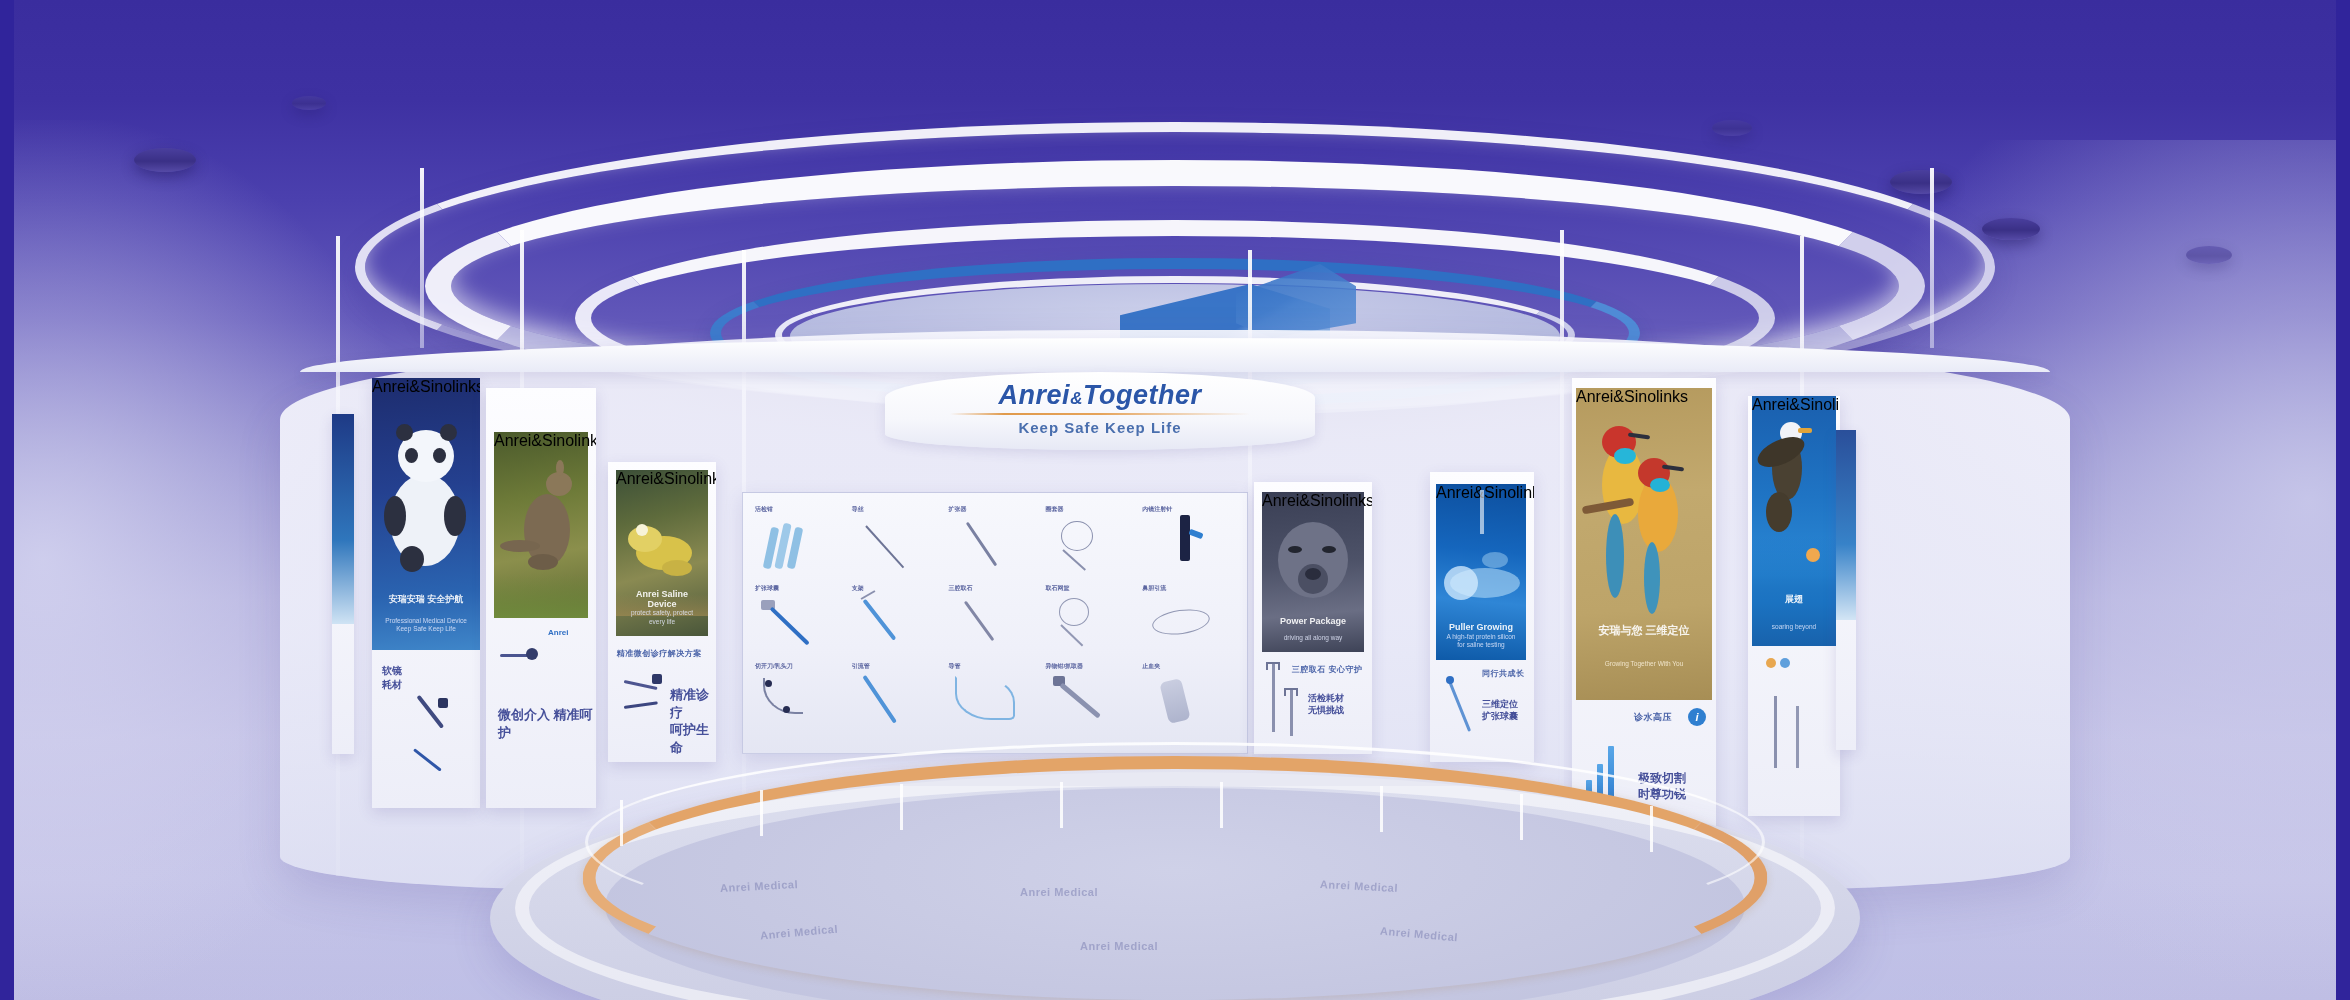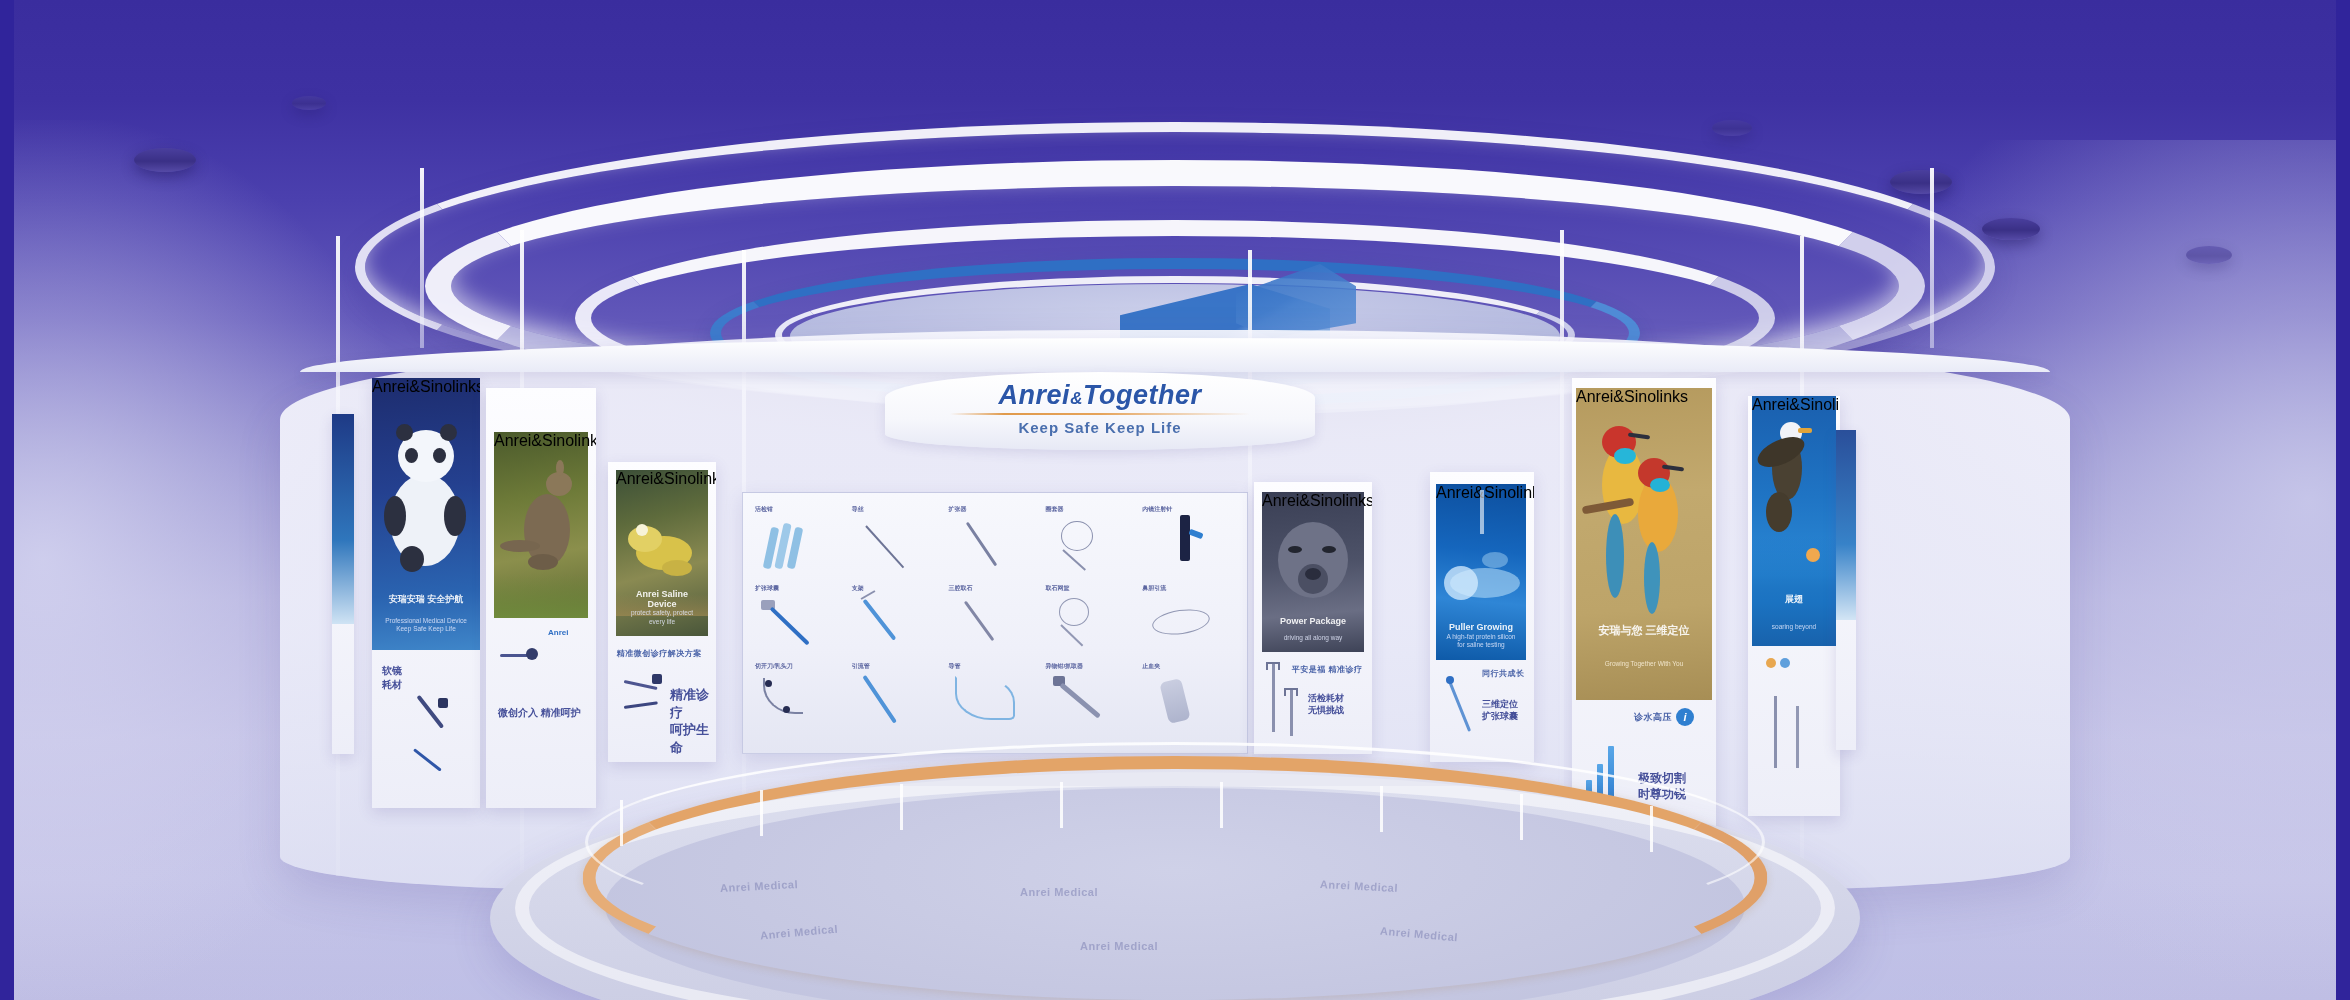--- a/index.html
+++ b/index.html
@@ -320,21 +320,21 @@
       <div class="blob" style="left:6px;top:108px;width:40px;height:12px;background:#77664f;"></div>
       <div class="blob" style="left:34px;top:122px;width:30px;height:16px;background:#6d5d48;"></div>
       <div style="position:absolute;left:0;bottom:0;width:100%;height:44px;background:linear-gradient(180deg,rgba(110,130,60,0),#6f8a3c);"></div>
       <div class="pbrand">Anrei&amp;Sinolinks</div>
     </div>
     <div style="position:absolute;left:62px;top:240px;font-size:8px;color:#2f6fc4;font-weight:bold;">Anrei</div>
     <div style="position:absolute;left:14px;top:254px;width:40px;height:30px;">
       <div style="position:absolute;left:0;top:12px;width:30px;height:3px;background:#4a5490;border-radius:2px;"></div>
       <div style="position:absolute;left:26px;top:6px;width:12px;height:12px;background:#333c6b;border-radius:50%;"></div>
     </div>
-    <div class="pcap2" style="left:12px;top:318px;font-size:10px;">微创介入 精准呵护</div>
+    <div class="pcap2" style="left:12px;top:318px;font-size:13px;">微创介入 精准呵护</div>
   </div>
 
   <div class="board" style="left:608px;top:462px;width:108px;height:300px;">
     <div class="bimg art-frog" style="left:8px;top:8px;width:92px;height:166px;">
       <div class="blob" style="left:20px;top:66px;width:56px;height:34px;background:#d8c24a;"></div>
       <div class="blob" style="left:12px;top:56px;width:34px;height:26px;background:#e2d064;"></div>
       <div class="blob" style="left:20px;top:54px;width:12px;height:12px;background:#f7f3d8;"></div>
       <div class="blob" style="left:46px;top:90px;width:30px;height:16px;background:#c8b244;"></div>
       <div style="position:absolute;left:0;bottom:20px;width:100%;height:22px;background:linear-gradient(180deg,rgba(150,120,70,0),#a08a52);opacity:.7;"></div>
       <div class="pbrand">Anrei&amp;Sinolinks</div>
@@ -433,21 +433,21 @@
     <div class="bimg art-badger" style="left:8px;top:10px;width:102px;height:160px;">
       <div class="blob" style="left:16px;top:30px;width:70px;height:76px;background:#6e7287;"></div>
       <div class="blob" style="left:36px;top:72px;width:30px;height:30px;background:#4b4f63;"></div>
       <div class="blob" style="left:43px;top:76px;width:16px;height:12px;background:#2a2d3d;"></div>
       <div class="blob" style="left:26px;top:54px;width:14px;height:7px;background:#22252f;"></div>
       <div class="blob" style="left:60px;top:54px;width:14px;height:7px;background:#22252f;"></div>
       <div class="ptitle">Power Package</div>
       <div class="psub">driving all along way</div>
       <div class="pbrand">Anrei&amp;Sinolinks</div>
     </div>
-    <div class="pcap" style="top:182px;left:32%;">平安是福 精准诊疗</div>
+    <div class="pcap" style="top:182px;left:32%;">三腔取石 安心守护</div>
     <div style="position:absolute;left:10px;top:180px;width:40px;height:80px;">
       <div style="position:absolute;left:8px;top:0;width:3px;height:70px;background:#8a90ae;"></div>
       <div style="position:absolute;left:2px;top:0;width:14px;height:8px;border:2px solid #6d7496;border-bottom:none;"></div>
       <div style="position:absolute;left:26px;top:26px;width:3px;height:48px;background:#8a90ae;"></div>
       <div style="position:absolute;left:20px;top:26px;width:14px;height:8px;border:2px solid #6d7496;border-bottom:none;"></div>
     </div>
     <div class="pcap2" style="left:54px;top:210px;font-size:9px;white-space:pre-line;">活检耗材
 无惧挑战</div>
   </div>
 
@@ -481,21 +481,21 @@
       <div class="blob" style="left:62px;top:88px;width:40px;height:76px;background:#e9a93b;"></div>
       <div class="blob" style="left:62px;top:70px;width:32px;height:30px;background:#c4382c;"></div>
       <div class="blob" style="left:74px;top:90px;width:20px;height:14px;background:#24b2d6;"></div>
       <div style="position:absolute;left:86px;top:78px;width:22px;height:4px;background:#2c2f3d;border-radius:2px;transform:rotate(8deg);"></div>
       <div class="blob" style="left:68px;top:154px;width:16px;height:72px;background:#3f93bb;"></div>
       <div style="position:absolute;left:6px;top:114px;width:52px;height:8px;background:#7e5a37;border-radius:4px;transform:rotate(-10deg);"></div>
       <div class="ptitle" style="bottom:20%;color:#fff;font-size:11px;">安瑞与您 三维定位</div>
       <div class="psub" style="bottom:10%;color:#fdf4e0;">Growing Together With You</div>
       <div class="pbrand">Anrei&amp;Sinolinks</div>
     </div>
-    <div style="position:absolute;left:62px;top:330px;display:flex;align-items:center;gap:4px;">
+    <div style="position:absolute;left:62px;top:330px;display:flex;align-items:center;gap:16px;">
       <span class="pcap" style="position:static;font-size:9px;">诊水高压</span>
       <span style="display:inline-block;width:18px;height:18px;border-radius:50%;background:#2f7fd0;color:#fff;font-size:11px;font-weight:bold;font-style:italic;text-align:center;line-height:18px;">i</span>
     </div>
     <div class="minibars" style="left:14px;top:366px;height:58px;">
       <i style="height:22px;"></i>
       <i style="height:38px;"></i>
       <i style="height:56px;"></i>
     </div>
     <div class="pcap2" style="left:66px;top:392px;font-size:12px;white-space:pre-line;">极致切割
 时尊功锐</div>

